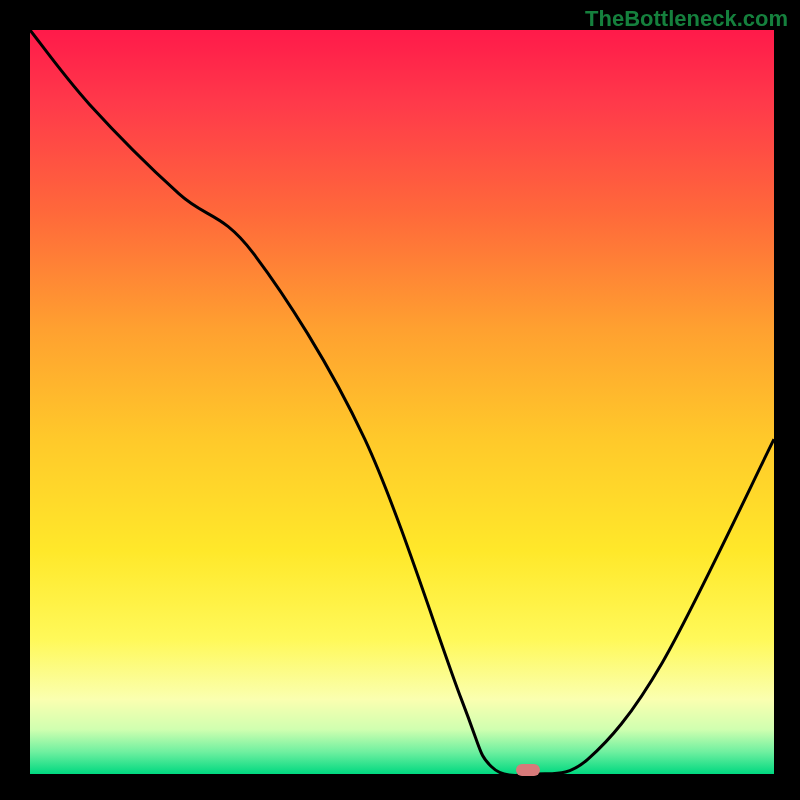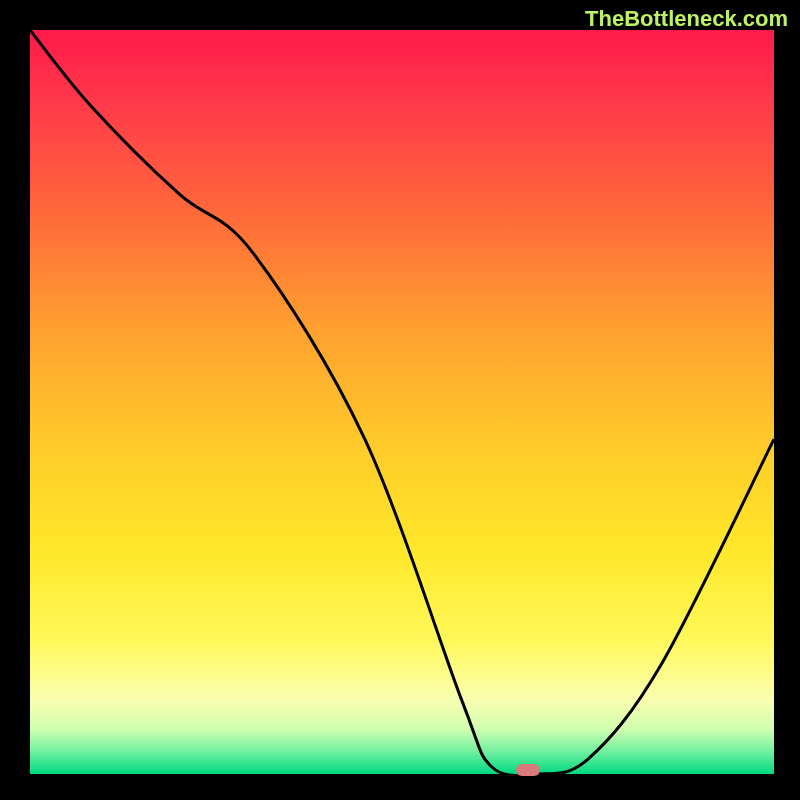--- a/index.html
+++ b/index.html
@@ -12,21 +12,21 @@
   }
   .container {
     position: relative;
     width: 800px;
     height: 800px;
   }
   .watermark {
     position: absolute;
     top: 6px;
     right: 12px;
-    color: #bef264;
+    color: #15803d;
     font-size: 22px;
     font-weight: bold;
     z-index: 10;
   }
   .plot-area {
     position: absolute;
     left: 28px;
     top: 28px;
     width: 744px;
     height: 744px;

